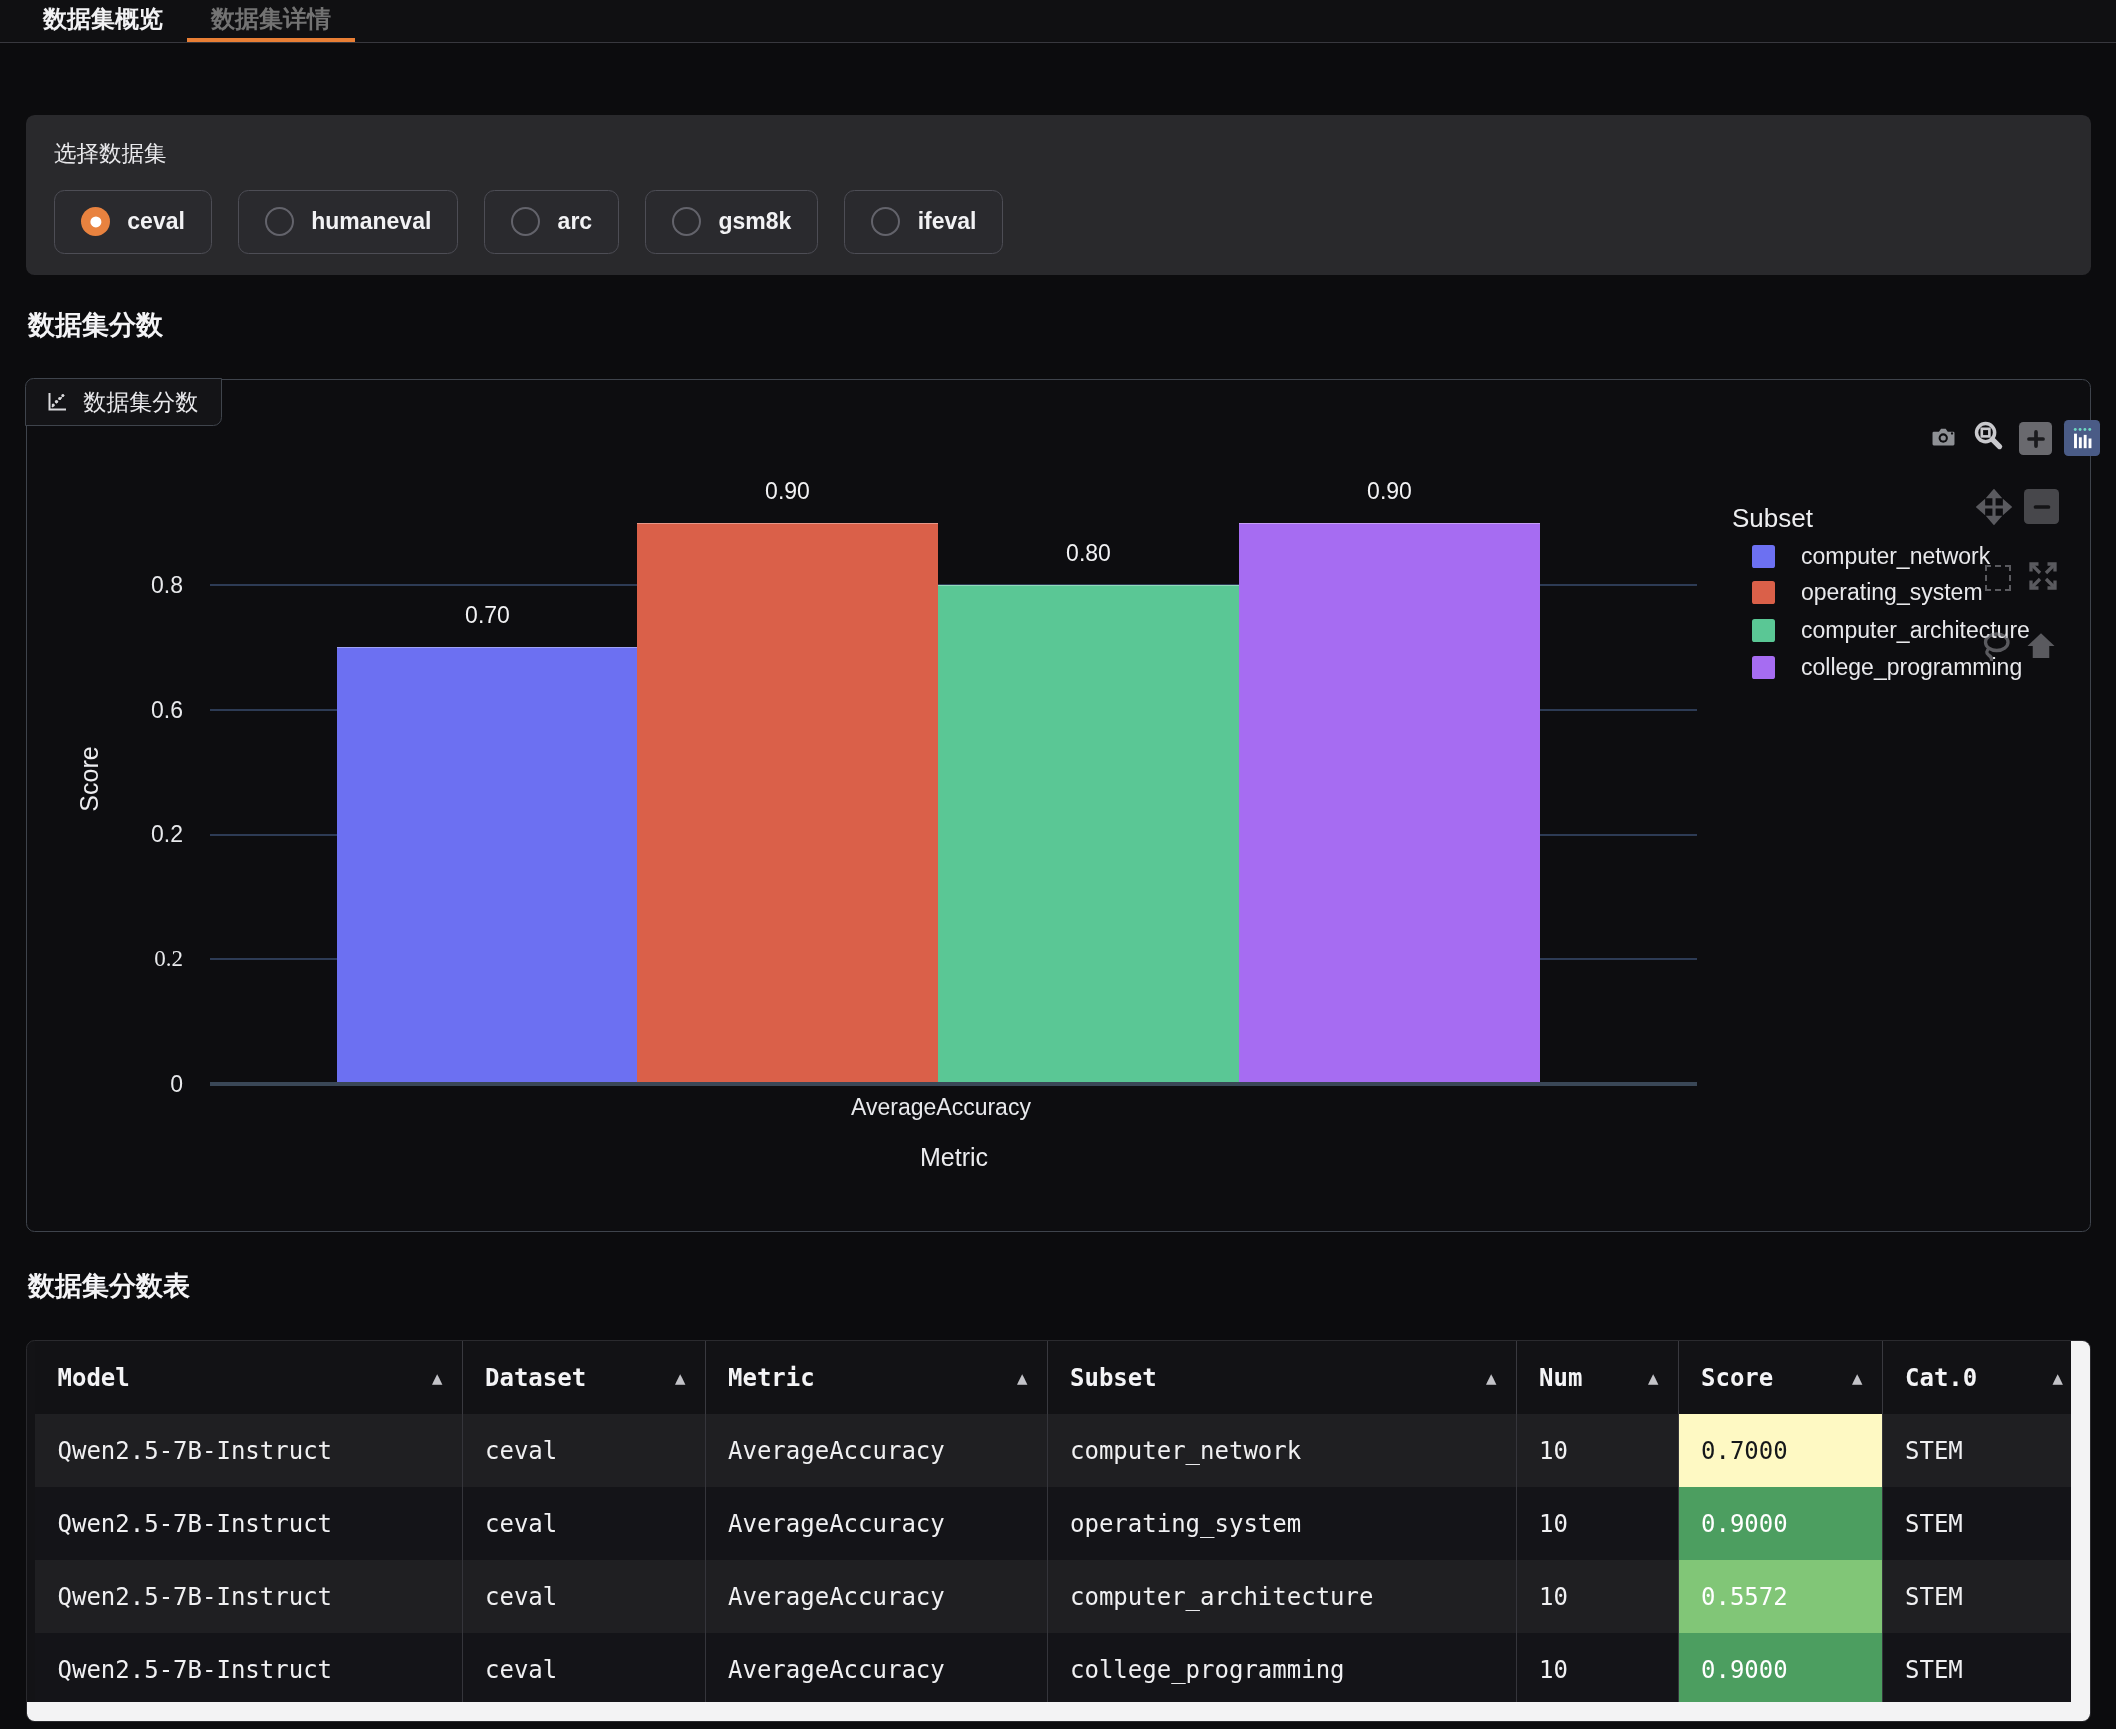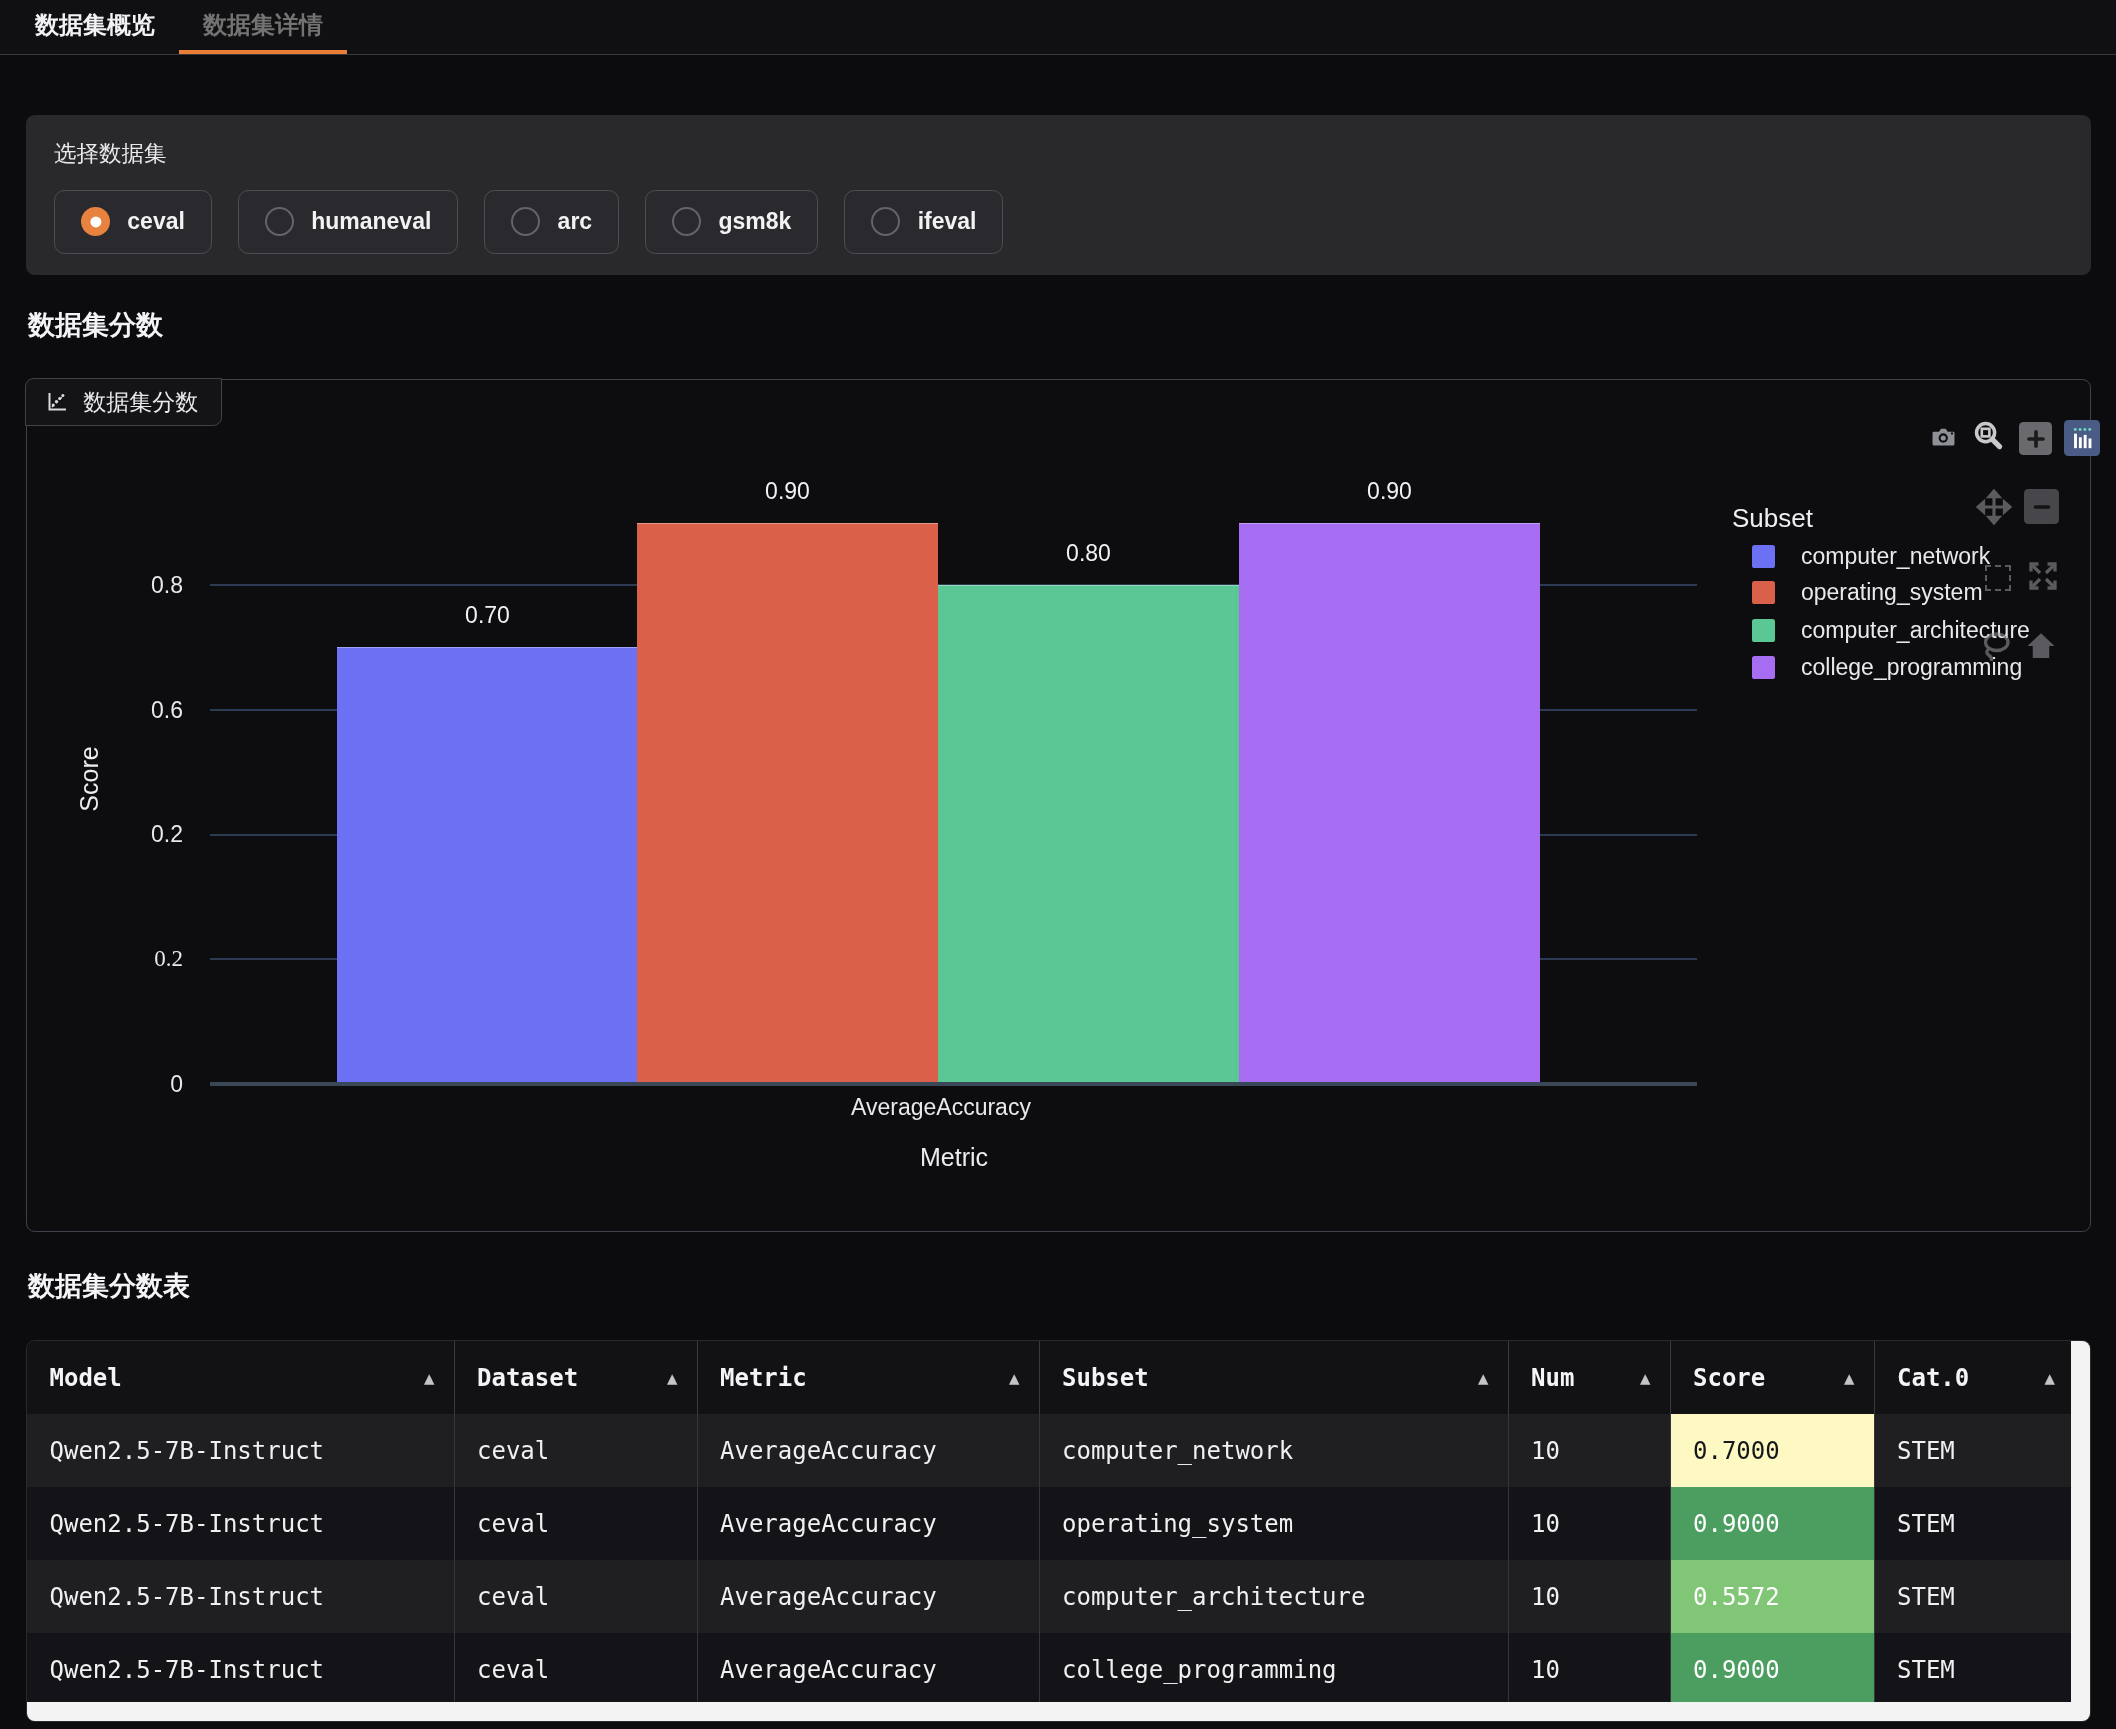--- a/index.html
+++ b/index.html
@@ -4,22 +4,22 @@
 <style>
   * { margin:0; padding:0; box-sizing:border-box; }
   html,body { background:#0c0c0e; }
   .page {
     position:relative; width:2117px; height:1729px;
     background:#0c0c0e; color:#ececef; overflow:hidden;
     font-family:"Liberation Sans", sans-serif;
   }
 
   
-  .tabbar { position:absolute; left:0; top:0; width:2117px; height:55px;
-    display:flex; align-items:stretch; padding-left:11px;
+  .tabbar { position:absolute; left:0; top:0; width:2117px; height:43px;
+    display:flex; align-items:stretch; padding-left:19px;
     border-bottom:0.9px solid #38383e; background:#101012; }
   .tab { display:flex; align-items:center; padding:0 24px; font-size:24px; font-weight:bold;
     color:#f2f2f4; cursor:pointer; border-bottom:4.3px solid transparent; }
   .tab.active { color:#737373; border-bottom-color:#e97f35; }
 
   
   .picker-panel { position:absolute; left:26px; top:115px; width:2065px; height:160px;
     background:#29292c; border-radius:8.6px; padding:22.5px 28px; }
   .picker-label { font-size:22.5px; color:#e9e9ec; margin-bottom:21px; }
   .radio-row { display:flex; gap:26px; }
@@ -67,21 +67,21 @@
   .mb-icon { position:absolute; width:35px; height:35px; display:flex; align-items:center;
     justify-content:center; cursor:pointer; z-index:6; }
   .mb-icon.active-bg { background:#4a5b86; border-radius:4.3px; }
   .mb-icon.gray-bg { background:#69696e; border-radius:4.3px; }
   .overlay-icon { position:absolute; width:40px; height:40px; display:flex; align-items:center;
     justify-content:center; opacity:0.55; cursor:pointer; z-index:6; }
   .select-box { width:26px; height:26px; border:2.6px dashed #9a9aa0; }
 
   
   .table-wrap { position:absolute; left:26px; top:1340px; width:2065px; height:382px;
-    background:#131316; border-radius:8.6px; overflow:hidden; border:0.9px solid #2a2a2e; }
+    background:#131316; border-radius:8.6px; overflow:hidden; border:0.9px solid #2a2a2e;padding-left:8px; }
   table.score-table { table-layout:fixed; border-collapse:collapse; width:2046px;
     font-family:"DejaVu Sans Mono", monospace; }
   .score-table th { height:73px; background:#121215; color:#f4f4f6; text-align:left;
     font-size:24px; font-weight:bold; padding:0 22.5px; position:relative;
     border-right:0.9px solid #39393f; cursor:pointer; }
   .score-table th .sort-arrow { position:absolute; right:19px; top:50%; transform:translateY(-50%);
     font-size:17.3px; color:#c3c3c8; }
   .score-table td { height:73px; font-size:24px; color:#f0f0f2; padding:0 22.5px;
     border-right:0.9px solid #35353b; white-space:nowrap; overflow:hidden; }
   .score-table tr.row-light td { background:#1f1f22; }

